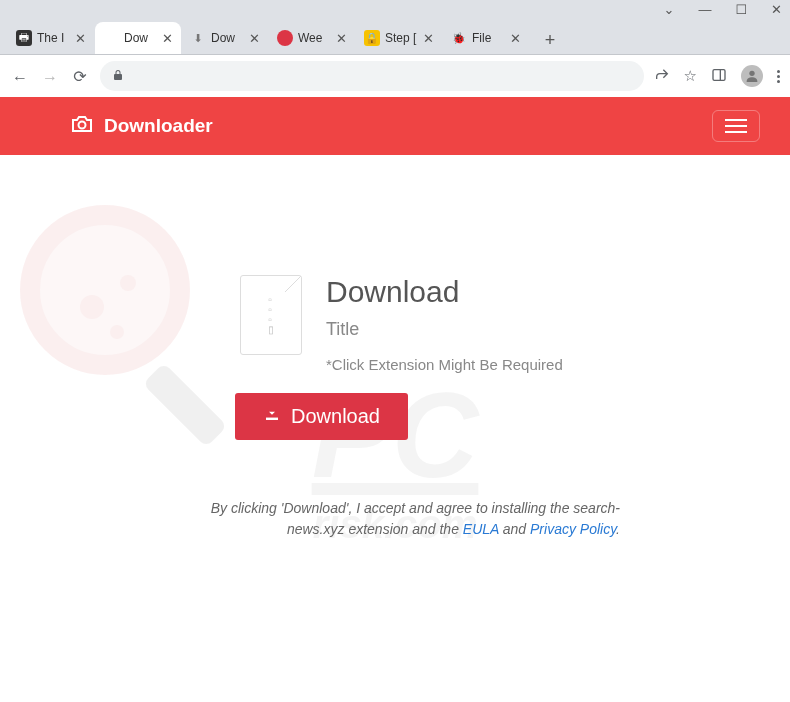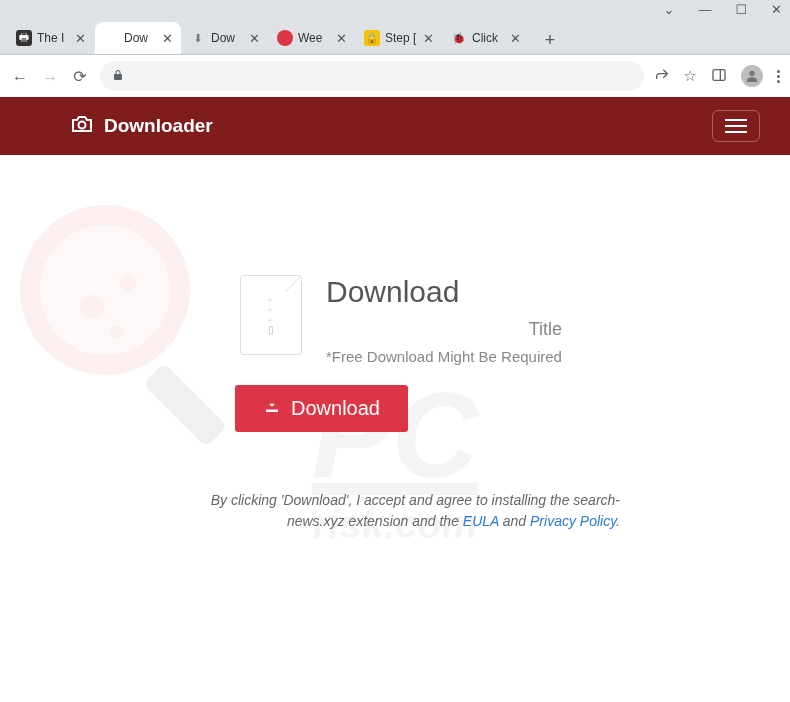--- a/index.html
+++ b/index.html
@@ -23,21 +23,21 @@
     .nav-btn.disabled { color: #b8b8b8; }
     .addr-bar { flex: 1; background: #f1f3f4; border-radius: 16px; height: 30px; display: flex; align-items: center; padding: 0 12px; gap: 8px; }
     .lock-icon { color: #5f6368; font-size: 12px; }
     .toolbar-right { display: flex; align-items: center; gap: 14px; }
     .toolbar-icon { color: #5f6368; font-size: 15px; cursor: pointer; }
     .avatar { width: 22px; height: 22px; border-radius: 50%; background: #bdbdbd; display: flex; align-items: center; justify-content: center; }
     .menu-dots { display: flex; flex-direction: column; gap: 2px; }
     .menu-dots span { width: 3px; height: 3px; background: #5f6368; border-radius: 50%; }
     
     
-    .page-header { background: #7f1d1d; height: 58px; display: flex; align-items: center; justify-content: space-between; padding: 0 30px 0 70px; }
+    .page-header { background: #ef4444; height: 58px; display: flex; align-items: center; justify-content: space-between; padding: 0 30px 0 70px; }
     .brand { display: flex; align-items: center; gap: 10px; }
     .brand-icon { color: #fff; }
     .brand-text { color: #fff; font-weight: bold; font-size: 19px; }
     .hamburger { border: 1px solid rgba(255,255,255,0.3); border-radius: 6px; padding: 8px 12px; cursor: pointer; }
     .hamburger-lines { display: flex; flex-direction: column; gap: 4px; }
     .hamburger-lines span { width: 22px; height: 2px; background: #fff; display: block; }
     
     .content { position: relative; padding: 40px 60px; height: 560px; }
     
     .watermark { position: absolute; top: 50%; left: 50%; transform: translate(-50%, -50%); font-size: 120px; font-weight: bold; color: rgba(200,200,200,0.2); pointer-events: none; z-index: 0; font-style: italic; white-space: nowrap; text-decoration: underline; }
@@ -47,21 +47,21 @@
     .bg-magnifier .lens { width: 170px; height: 170px; border: 20px solid #d04040; border-radius: 50%; position: relative; background: #e8a0a0; }
     .bg-magnifier .handle { position: absolute; width: 30px; height: 90px; background: #505050; left: 150px; top: 155px; transform: rotate(-45deg); border-radius: 8px; }
     .bg-magnifier .dot { position: absolute; background: #d04040; border-radius: 50%; }
     
     .main-block { position: relative; z-index: 1; display: flex; gap: 24px; margin: 80px 0 0 180px; align-items: flex-start; }
     .file-icon-box { width: 62px; height: 80px; background: #fff; border: 1px solid #ddd; border-radius: 3px; position: relative; display: flex; align-items: center; justify-content: center; }
     .file-icon-box::before { content: ""; position: absolute; top: 0; right: 0; width: 16px; height: 16px; background: linear-gradient(135deg, transparent 48%, #ddd 50%, #fff 52%); }
     .zipper { color: #bbb; font-size: 10px; line-height: 1; }
     
     .text-block h1 { font-size: 30px; font-weight: 300; color: #555; margin-bottom: 10px; }
-    .text-block .title-line { font-size: 18px; color: #888; font-weight: 300; margin-bottom: 8px; text-align: right; }
+    .text-block .title-line { font-size: 18px; color: #888; font-weight: 300; margin-bottom: 16px; }
     .text-block .note-line { font-size: 15px; color: #888; font-weight: 300; }
     
     .button-row { position: relative; z-index: 1; display: flex; gap: 30px; margin: 20px 0 0 175px; }
     .btn { padding: 12px 28px; font-size: 20px; border: none; cursor: pointer; border-radius: 3px; display: flex; align-items: center; gap: 10px; }
     .btn-download { background: #dc3545; color: #fff; }
     .btn-step { background: #eaeaea; color: #333; font-weight: 300; padding: 12px 36px; }
     
     .disclaimer { position: relative; z-index: 1; text-align: right; font-style: italic; color: #666; font-size: 14px; margin: 58px auto 0; max-width: 450px; line-height: 1.5; }
     .disclaimer a { color: #2a7ad4; text-decoration: none; }
     
@@ -102,21 +102,21 @@
       <span class="tab-title">Wee</span>
       <span class="tab-close">✕</span>
     </div>
     <div class="tab">
       <span class="favicon fv-yellow">🔒</span>
       <span class="tab-title">Step [</span>
       <span class="tab-close">✕</span>
     </div>
     <div class="tab">
       <span class="favicon fv-lady">🐞</span>
-      <span class="tab-title">Click</span>
+      <span class="tab-title">File</span>
       <span class="tab-close">✕</span>
     </div>
     <div class="new-tab-btn">+</div>
   </div>
 </div>
 
 <div class="toolbar">
   <span class="nav-btn">←</span>
   <span class="nav-btn disabled">→</span>
   <span class="nav-btn">⟳</span>
@@ -187,21 +187,21 @@
   <div class="watermark">PC</div>
   <div class="watermark-sub">risk.com</div>
 
   <div class="main-block">
     <div class="file-icon-box">
       <div class="zipper">▫<br>▫<br>▫<br>▯</div>
     </div>
     <div class="text-block">
       <h1>Download</h1>
       <div class="title-line">Title</div>
-      <div class="note-line">*Free Download Might Be Required</div>
+      <div class="note-line">*Click Extension Might Be Required</div>
     </div>
   </div>
 
   <div class="button-row">
     <button class="btn btn-download">
       <span>
         <svg width="18" height="18" viewBox="0 0 24 24" fill="#fff">
             <path d="M12 3v10m0 0l-4-4m4 4l4-4M4 17h16v3H4z"></path>
             <path d="M12 3v10l-4-4h8l-4 4z" fill="#fff"></path>
             <rect x="4" y="17" width="16" height="3" fill="#fff"></rect>

